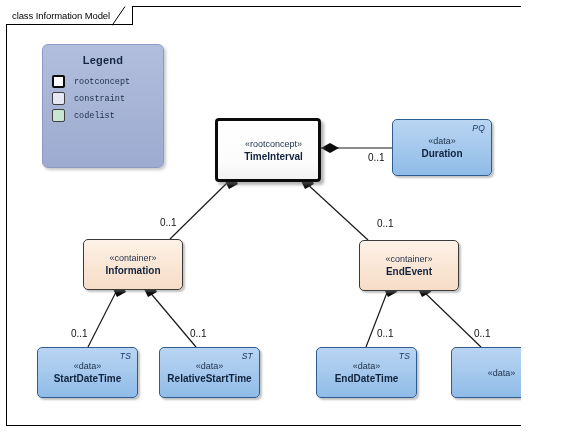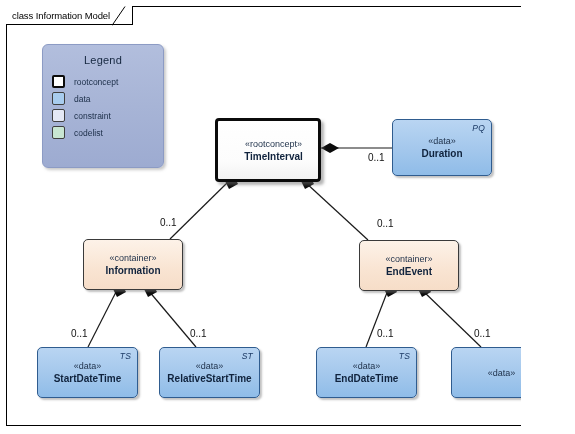--- a/index.html
+++ b/index.html
@@ -128,21 +128,21 @@
     border: 1px solid #8c9bc4;
     border-radius: 6px;
     background: linear-gradient(180deg, #b2bedd 0%, #a7b4d6 50%, #9dabd1 100%);
     box-shadow: 2px 2px 3px rgba(120,120,120,0.4);
     z-index: 4;
     box-sizing: border-box;
   }
   #legend-title {
     text-align: center;
     font-size: 11px;
-    font-weight: normal;
+    font-weight: bold;
     color: #15273f;
     margin-top: 9px;
     letter-spacing: 0.2px;
   }
   #legend-items {
     margin: 7px 0 0 9px;
   }
   .legend-row {
     display: flex;
     align-items: center;
@@ -159,20 +159,21 @@
     border: 2px solid #0b0b0b;
   }
   .swatch.thin {
     border: 1px solid #3f3f3f;
   }
   .legend-label {
     margin-left: 9px;
     font-size: 8.5px;
     color: #1b2d47;
     white-space: nowrap;
+    font-family: Liberation Mono, monospace;
   }
   
   .mult {
     position: absolute;
     font-size: 10px;
     color: #111111;
     z-index: 5;
     white-space: nowrap;
   }
 </style>
@@ -214,24 +215,20 @@
     <line x1="422" y1="290" x2="481" y2="347" stroke="#1a1a1a" stroke-width="1.2"></line>
     <polygon points="417,287 426,282 431,292 422,297" fill="#0b0b0b"></polygon>
   </svg>
 
   <div id="legend">
     <div id="legend-title">Legend</div>
     <div id="legend-items">
       <div class="legend-row">
         <span class="swatch thick" style="background:#ffffff"></span>
         <span class="legend-label">rootconcept</span>
-      </div>
-      <div class="legend-row">
-        <span class="swatch thin" style="background:#a8ccee"></span>
-        <span class="legend-label">data</span>
       </div>
       <div class="legend-row">
         <span class="swatch thin" style="background:#e4e8f5"></span>
         <span class="legend-label">constraint</span>
       </div>
       <div class="legend-row">
         <span class="swatch thin" style="background:#c8e6d2"></span>
         <span class="legend-label">codelist</span>
       </div>
     </div>

